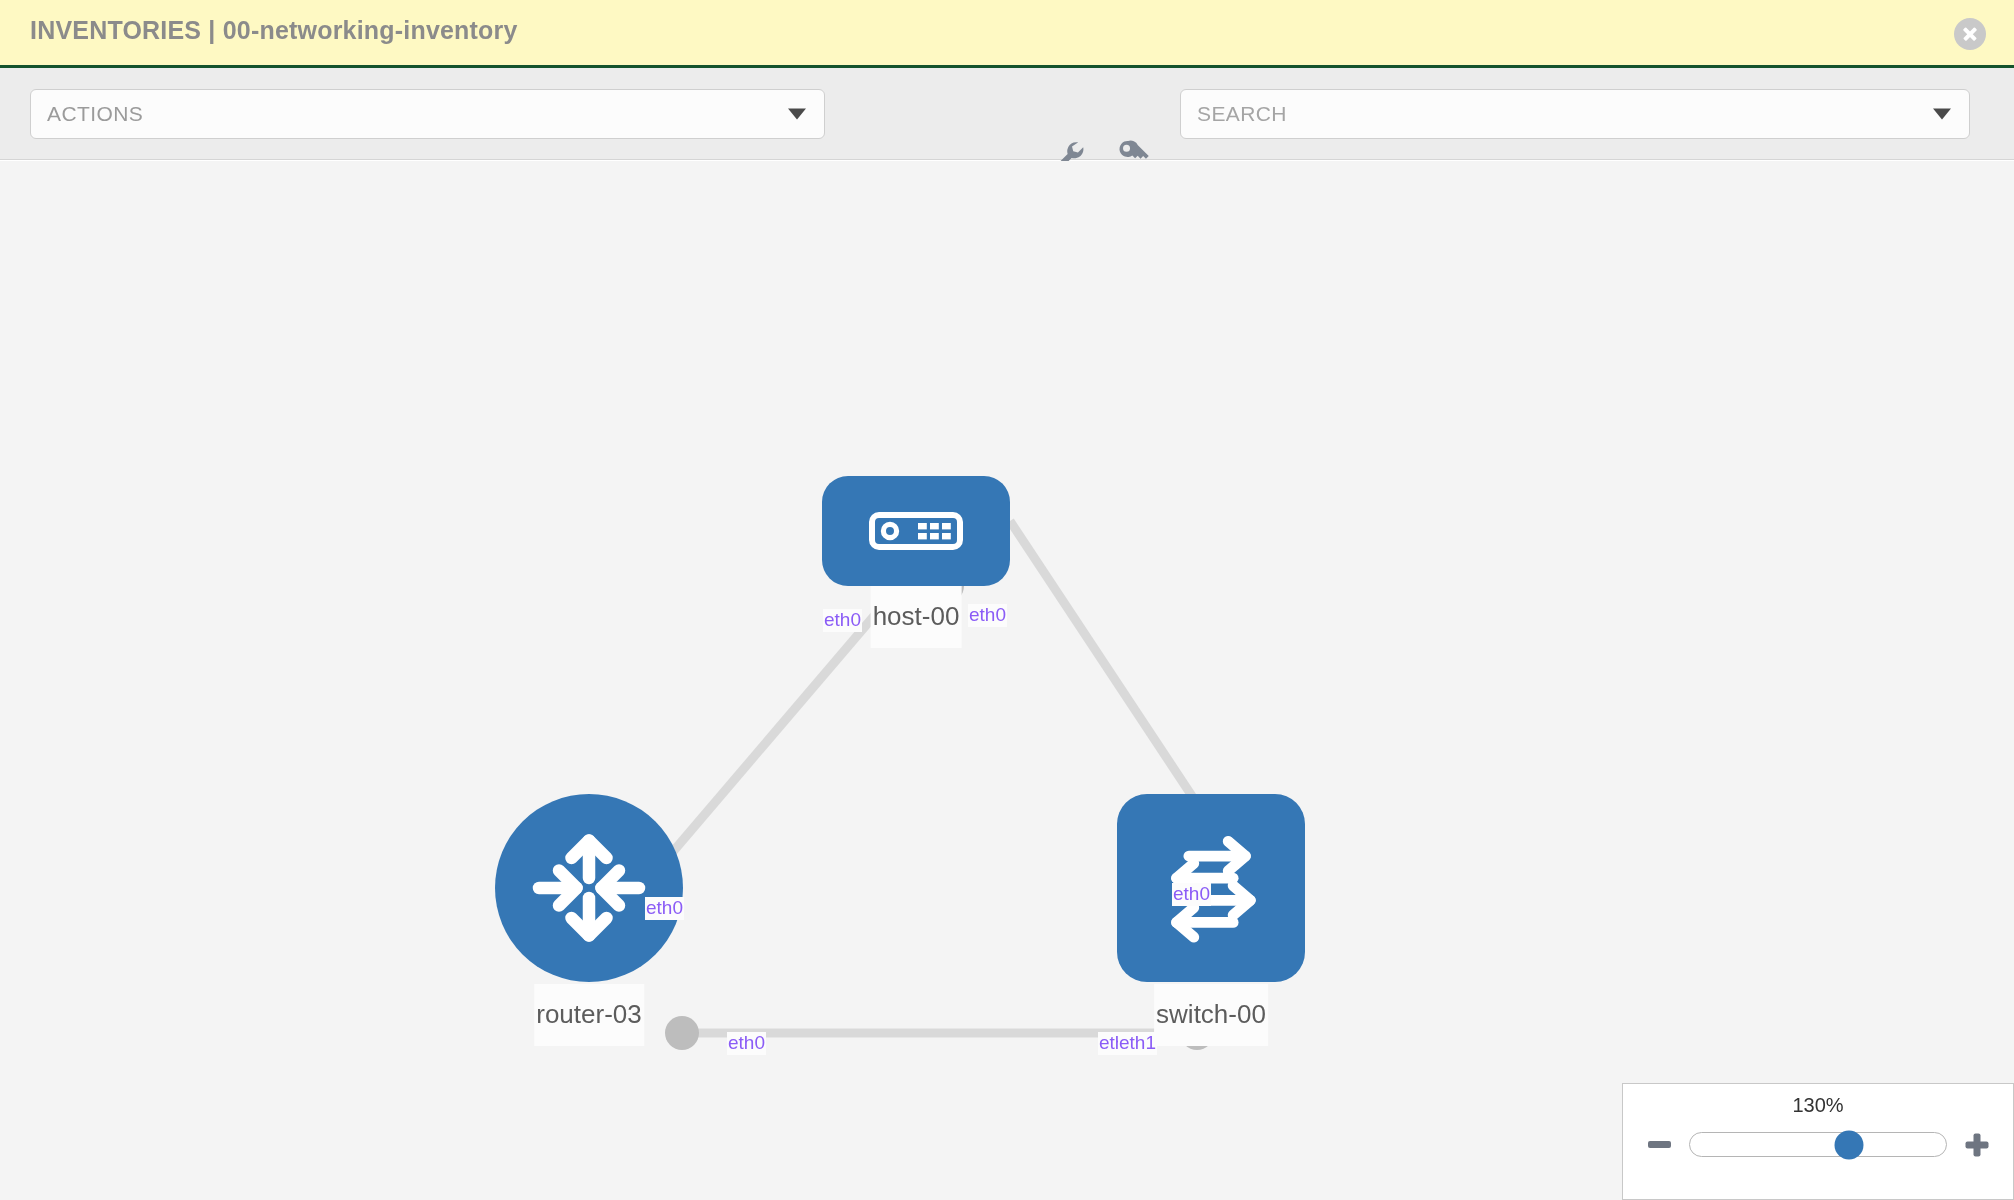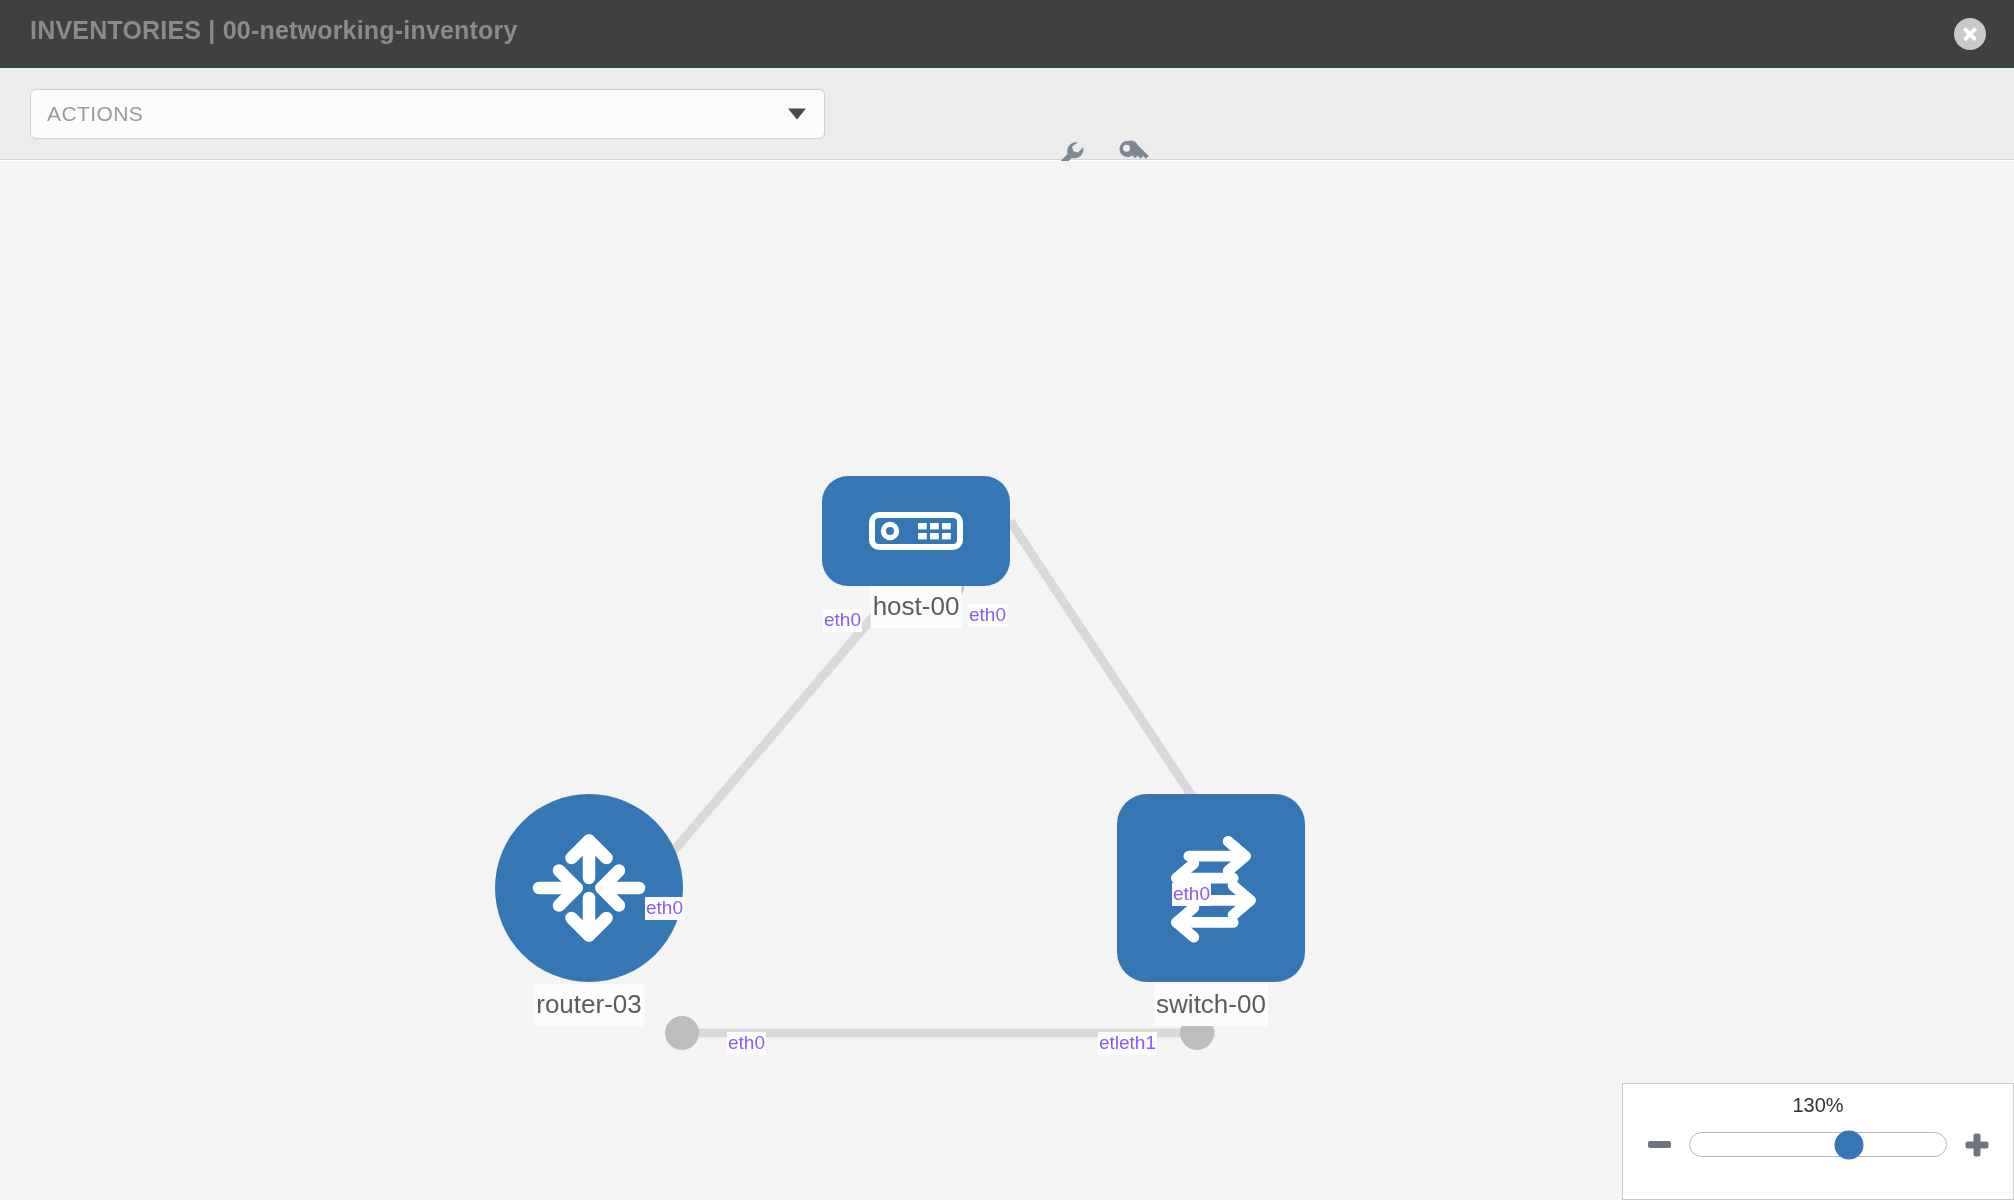--- a/index.html
+++ b/index.html
@@ -7,22 +7,22 @@
     width: 2014px; height: 1200px;
     font-family: "Liberation Sans", sans-serif;
     background: #ffffff;
     overflow: hidden;
   }
   #app { position: relative; width: 2014px; height: 1200px; }
 
   
   .header {
     position: absolute; left: 0; top: 0; width: 2014px; height: 68px;
-    background: #404040;
-    border-bottom: 1px solid #14532d;
+    background: #fef9c3;
+    border-bottom: 3px solid #14532d;
   }
   .header-title {
     position: absolute; left: 30px; top: 16px;
     font-size: 25px; font-weight: bold; color: #8b8b8b;
     letter-spacing: 0.2px; white-space: nowrap;
   }
   .close-icon {
     position: absolute; right: 28px; top: 18px;
     width: 32px; height: 32px; border-radius: 50%;
     background: #c9c9c9; cursor: pointer;
@@ -75,21 +75,21 @@
 
   .node { position: absolute; }
   .node-shape {
     position: absolute; background: #3577b5;
     display: flex; align-items: center; justify-content: center;
     cursor: pointer;
   }
   .node-label {
     position: absolute; left: 50%; transform: translateX(-50%);
     font-size: 26px; color: #5c5c5c; white-space: nowrap;
-    background: #fcfcfc; padding: 6px 2px; line-height: 1.15;
+    background: #fcfcfc; padding: 16px 2px; line-height: 1.15;
   }
   .iface-label {
     position: absolute;
     font-size: 19px; color: #8b5cf6; white-space: nowrap;
     background: #fcfcfc; padding: 0 1px; line-height: 1.2;
   }
   .nub {
     position: absolute; width: 34px; height: 34px;
     border-radius: 50%; background: #bdbdbd;
   }
@@ -151,20 +151,24 @@
 
     <svg class="tool-icon" id="wrench-icon" width="42" height="42" viewBox="0 0 24 24" style="transform:translateY(-21px)">
       <path d="M19.6 4.2a5.2 5.2 0 0 0-6.1 6.6L4.4 19.9a1.6 1.6 0 0 0 0 2.3 1.6 1.6 0 0 0 2.3 0l9.1-9.1a5.2 5.2 0 0 0 6.6-6.1l-3 3-2.7-.7-.7-2.7z" fill="#7f8793"></path>
       <circle cx="5.6" cy="21" r="1.1" fill="#ececec"></circle>
     </svg>
 
     <svg class="tool-icon" id="key-icon" width="42" height="42" viewBox="0 0 24 24" style="transform:translateY(-21px)">
       <path d="M9.2 3.4a4.6 4.6 0 1 0 2.4 8.3l1.6 1.6 1.5-1.4 1.6 1.6 1.5-1.5 1.6 1.6 1.6-1.6-6.2-6.2A4.6 4.6 0 0 0 9.2 3.4zm-.9 2.2a2 2 0 1 1 0 4 2 2 0 0 1 0-4z" fill="#7f8793"></path>
     </svg>
 
+    <div class="select-box" id="search-select">
+      <span class="sel-label">SEARCH</span>
+      <span class="caret"></span>
+    </div>
   </div>
 
   <div class="canvas">
 
     <svg class="graph-svg" width="2014" height="1039">
 
       <line x1="955" y1="360" x2="665" y2="700" stroke="#d9d9d9" stroke-width="9"></line>
 
       <line x1="1010" y1="360" x2="1235" y2="700" stroke="#d9d9d9" stroke-width="9"></line>
 

